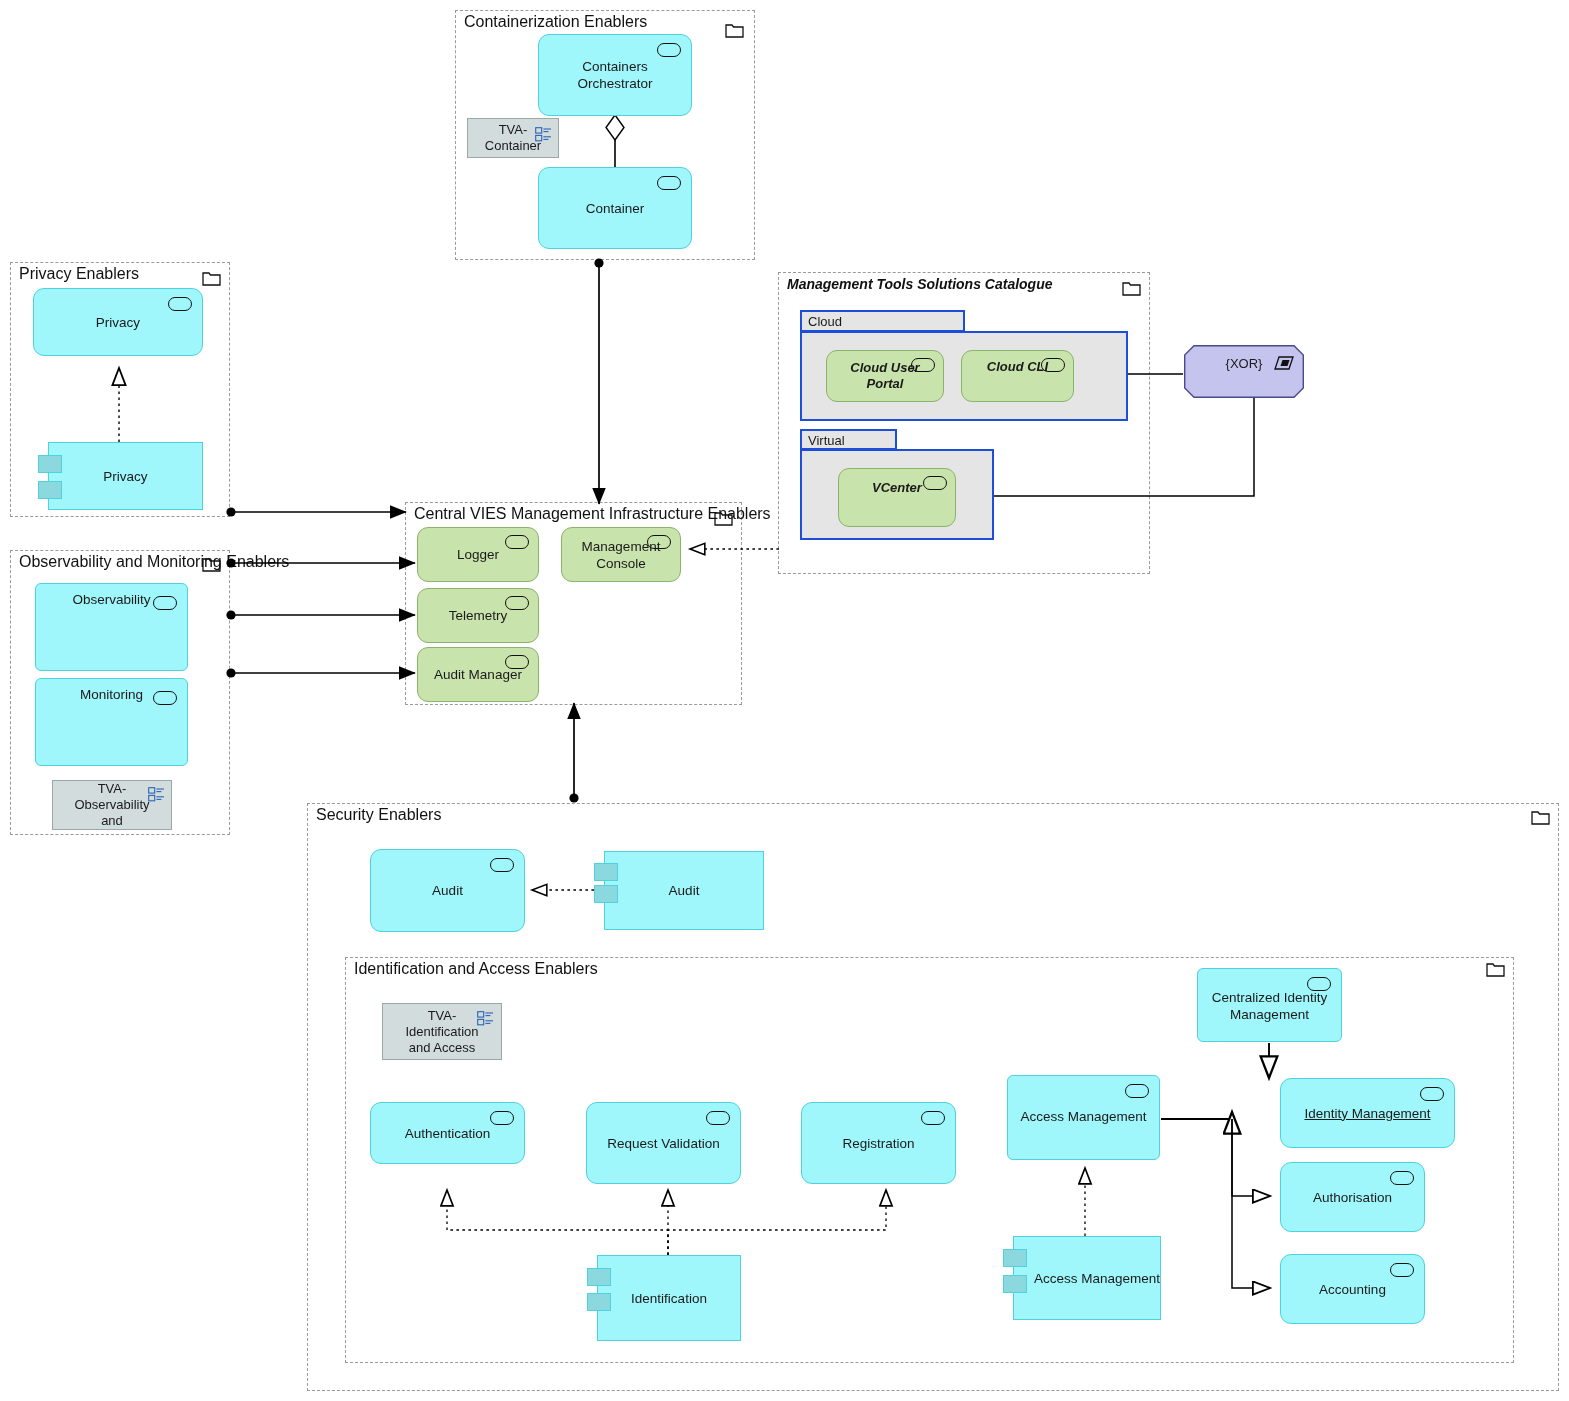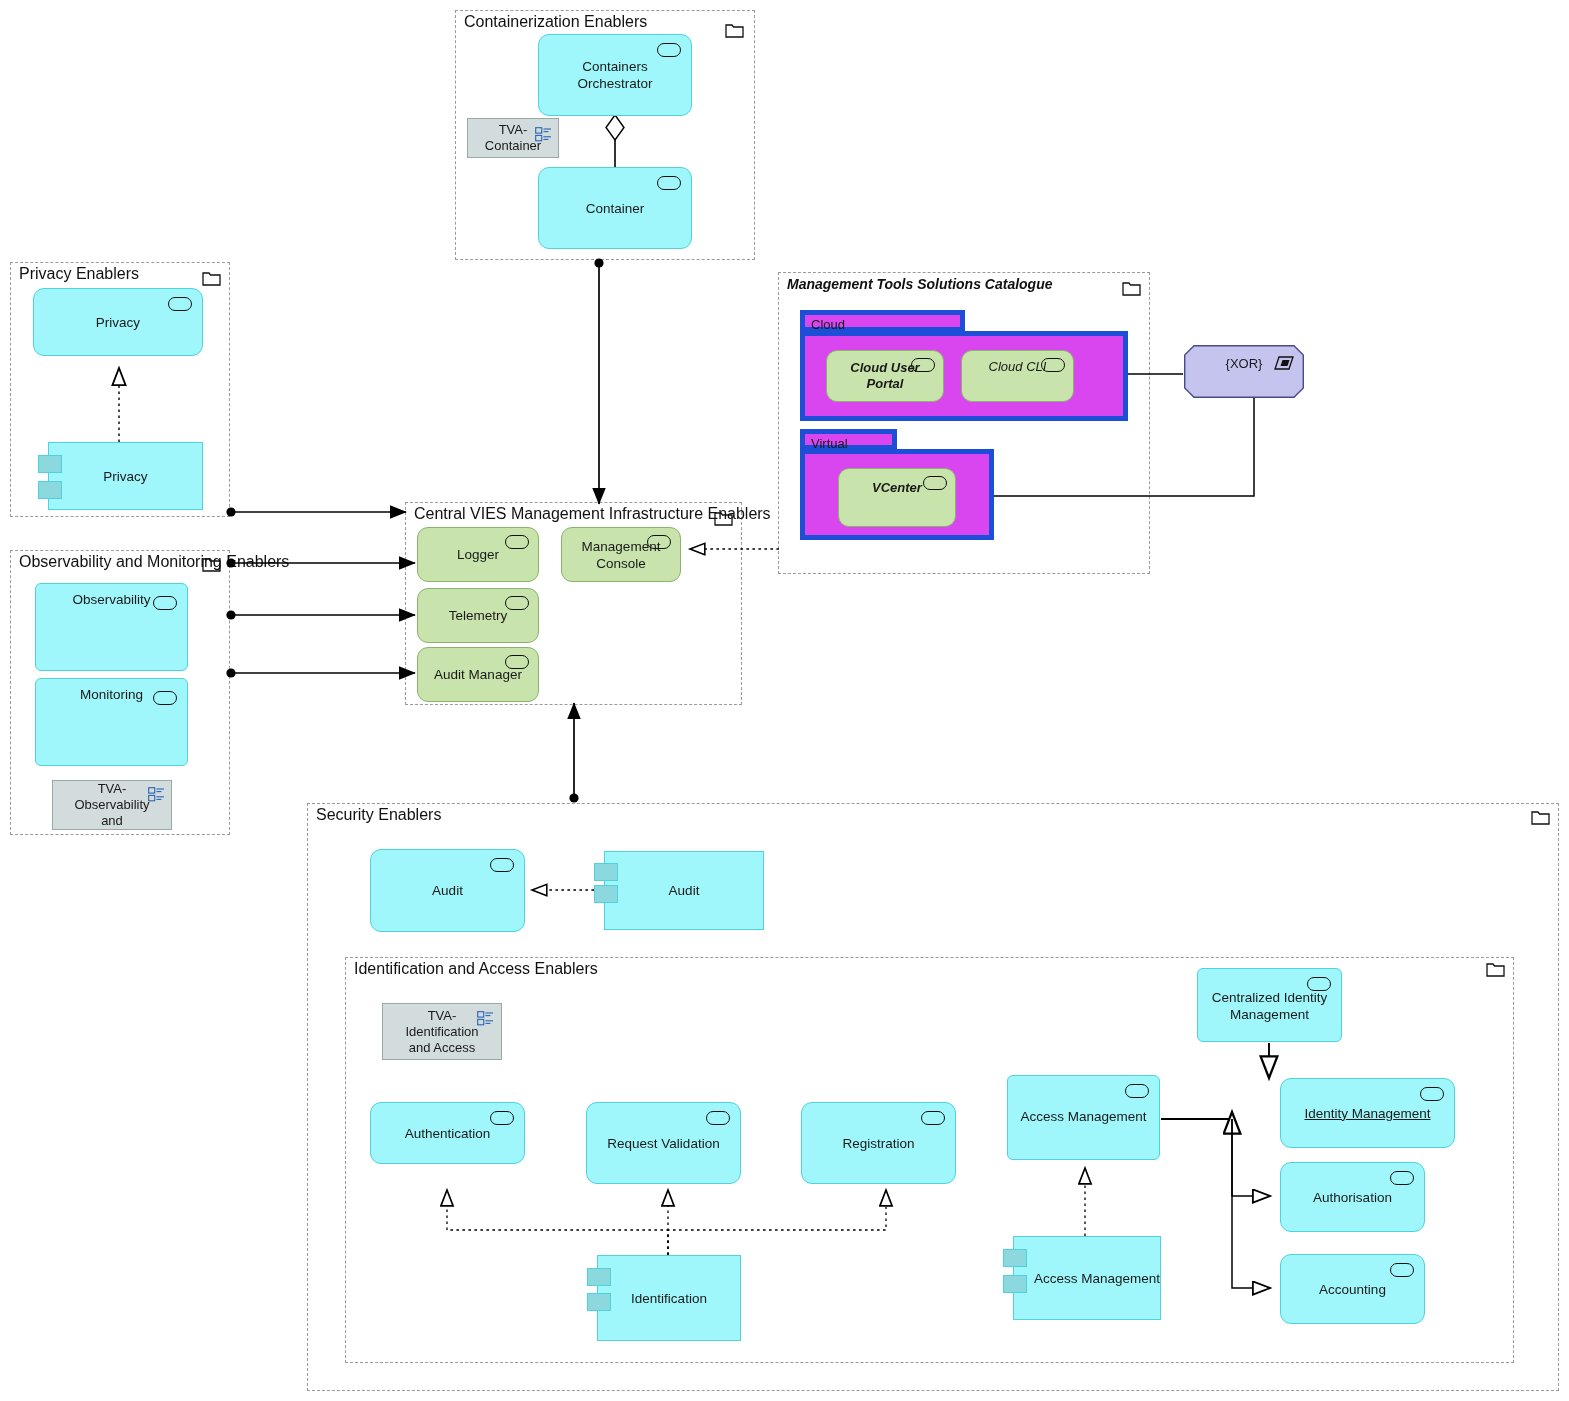--- a/index.html
+++ b/index.html
@@ -15,21 +15,21 @@
   .pkg-title.italic-bold{font-style:italic;font-weight:bold;font-size:14px;}
   .folder-ico{position:absolute;width:19px;height:15px;}
 
   
   .node{position:absolute;box-sizing:border-box;display:flex;align-items:center;justify-content:center;
         text-align:center;font-size:13.5px;line-height:17px;padding:4px 10px;}
   .rounded{border-radius:11px;}
   .cyan{background:#9ff7fb;border:1.2px solid #4fd2dd;}
   .green{background:#c9e3ac;border:1.2px solid #8bb46a;}
   .grey{background:#d2dcdc;border:1.2px solid #9aa8a8;}
-  .greybox{background:#d946ef;border:5px solid #1d4ed8;text-decoration:underline;}
+  .greybox{background:#e5e5e5;border:2px solid #1d4ed8;text-decoration:underline;}
 
   
   .component{position:absolute;box-sizing:border-box;background:#9ff7fb;border:1.2px solid #4fd2dd;
              display:flex;align-items:center;justify-content:center;text-align:center;font-size:13.5px;line-height:17px;}
   .comp-tab{position:absolute;width:22px;height:16px;background:#8bd8de;border:1.2px solid #4fd2dd;left:-11px;}
 
   
   .svc-ico{position:absolute;width:22px;height:12px;border:1.5px solid #111;border-radius:7px;background:transparent;}
 
   
@@ -232,21 +232,21 @@
   <div class="greybox" style="position:absolute;left:800px;top:310px;width:165px;height:22px;box-sizing:border-box;">
     <span style="position:absolute;left:6px;top:2px;font-size:13px;">Cloud</span>
   </div>
   <div class="greybox" style="position:absolute;left:800px;top:331px;width:328px;height:90px;box-sizing:border-box;"></div>
 
   <div class="node rounded green" style="left:826px;top:350px;width:118px;height:52px;font-style:italic;font-weight:bold;font-size:13px;line-height:16px;border-radius:11px;">
     <span>Cloud User Portal</span>
     <span class="svc-ico" style="right:8px;top:7px;"></span>
   </div>
 
-  <div class="node rounded green" style="left:961px;top:350px;width:113px;height:52px;font-style:italic;font-weight:normal;font-size:13px;">
+  <div class="node rounded green" style="left:961px;top:350px;width:113px;height:52px;font-style:italic;font-weight:bold;font-size:13px;">
     <span style="position:relative;top:-10px;">Cloud CLI</span>
     <span class="svc-ico" style="right:8px;top:7px;"></span>
   </div>
 
   <div class="greybox" style="position:absolute;left:800px;top:429px;width:97px;height:21px;box-sizing:border-box;">
     <span style="position:absolute;left:6px;top:2px;font-size:13px;">Virtual Machine</span>
   </div>
   <div class="greybox" style="position:absolute;left:800px;top:449px;width:194px;height:91px;box-sizing:border-box;"></div>
 
   <div class="node rounded green" style="left:838px;top:468px;width:118px;height:59px;font-style:italic;font-weight:bold;font-size:13px;">

